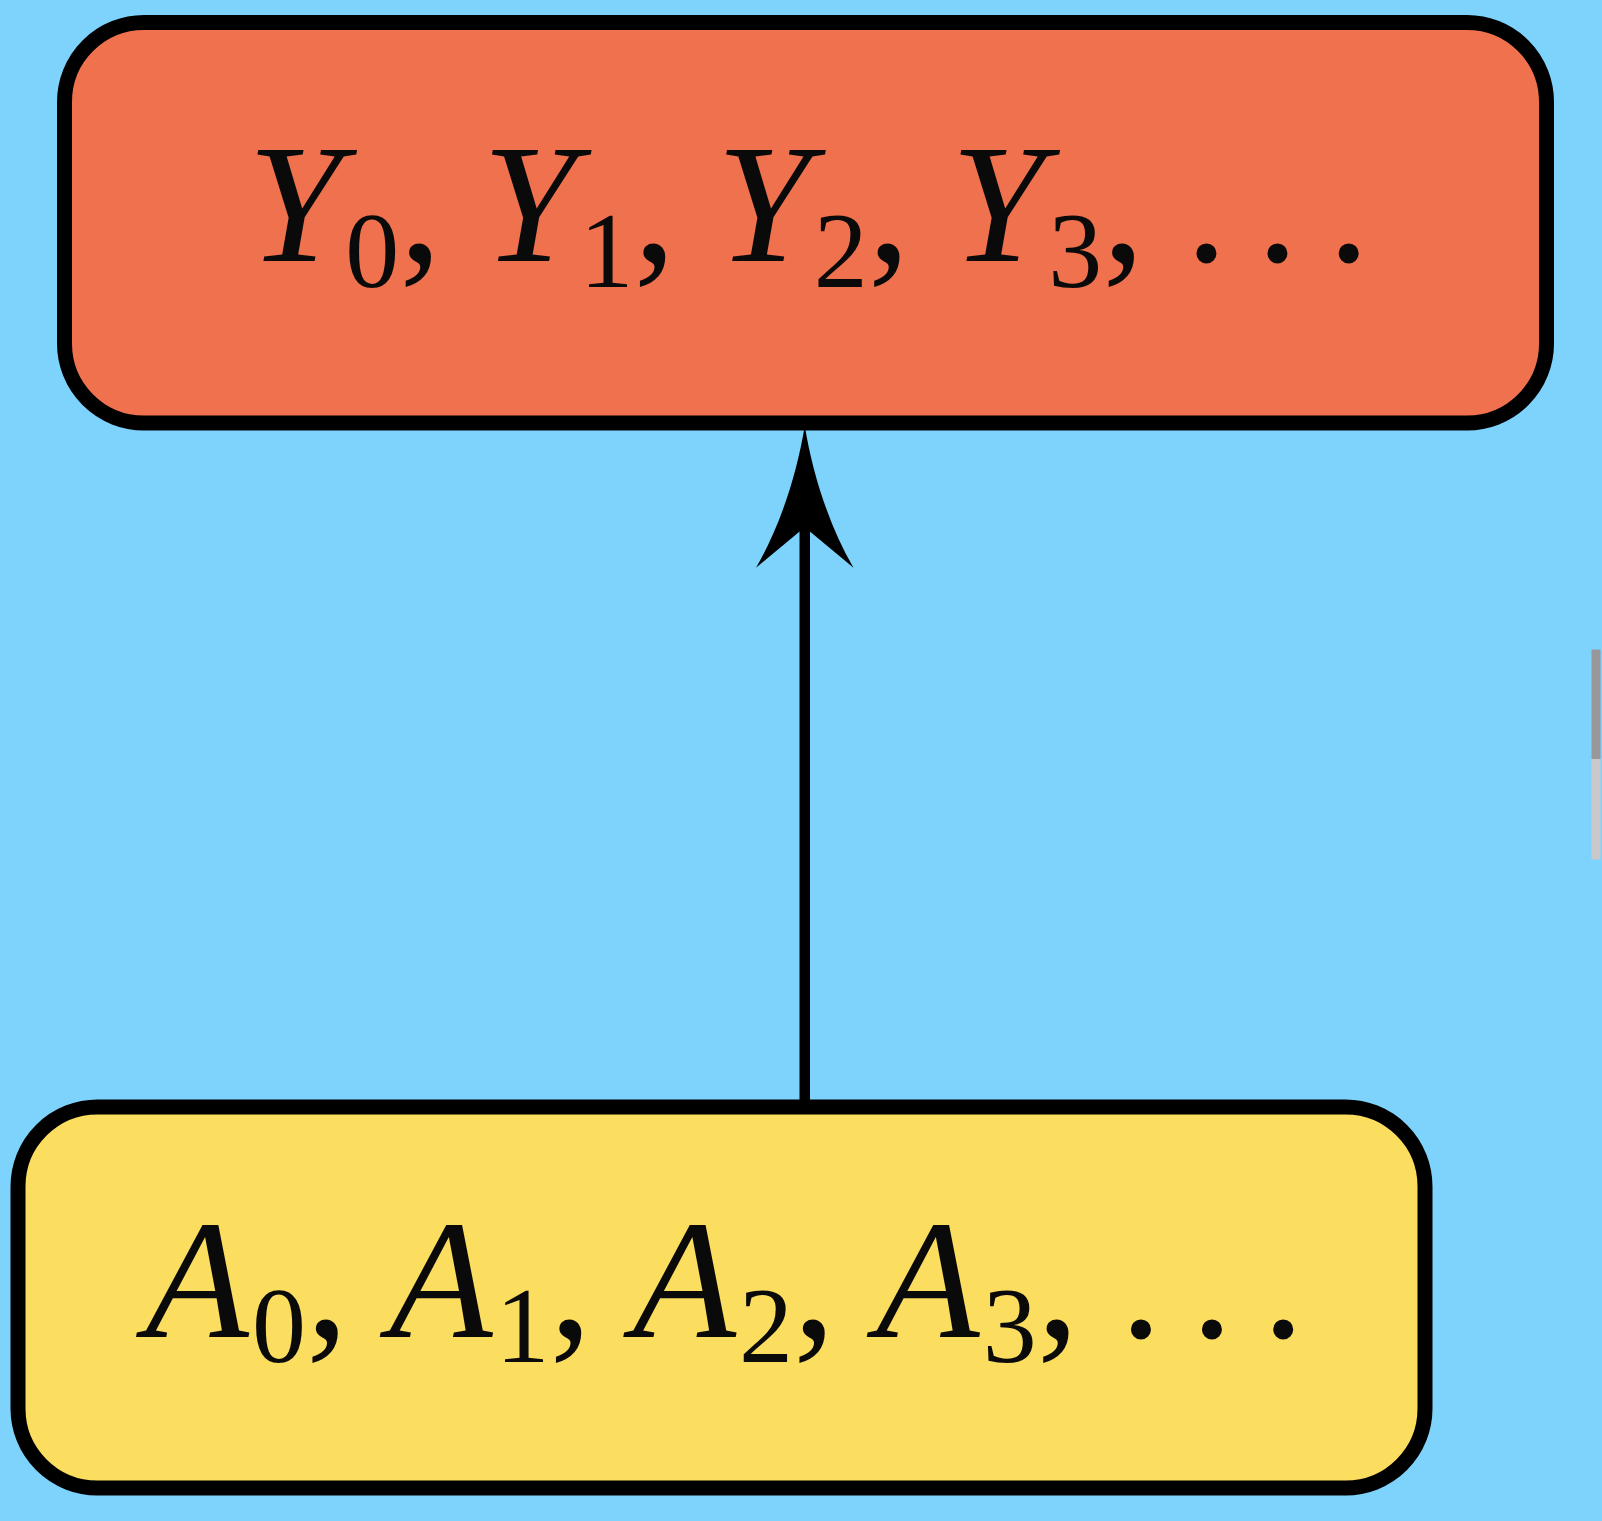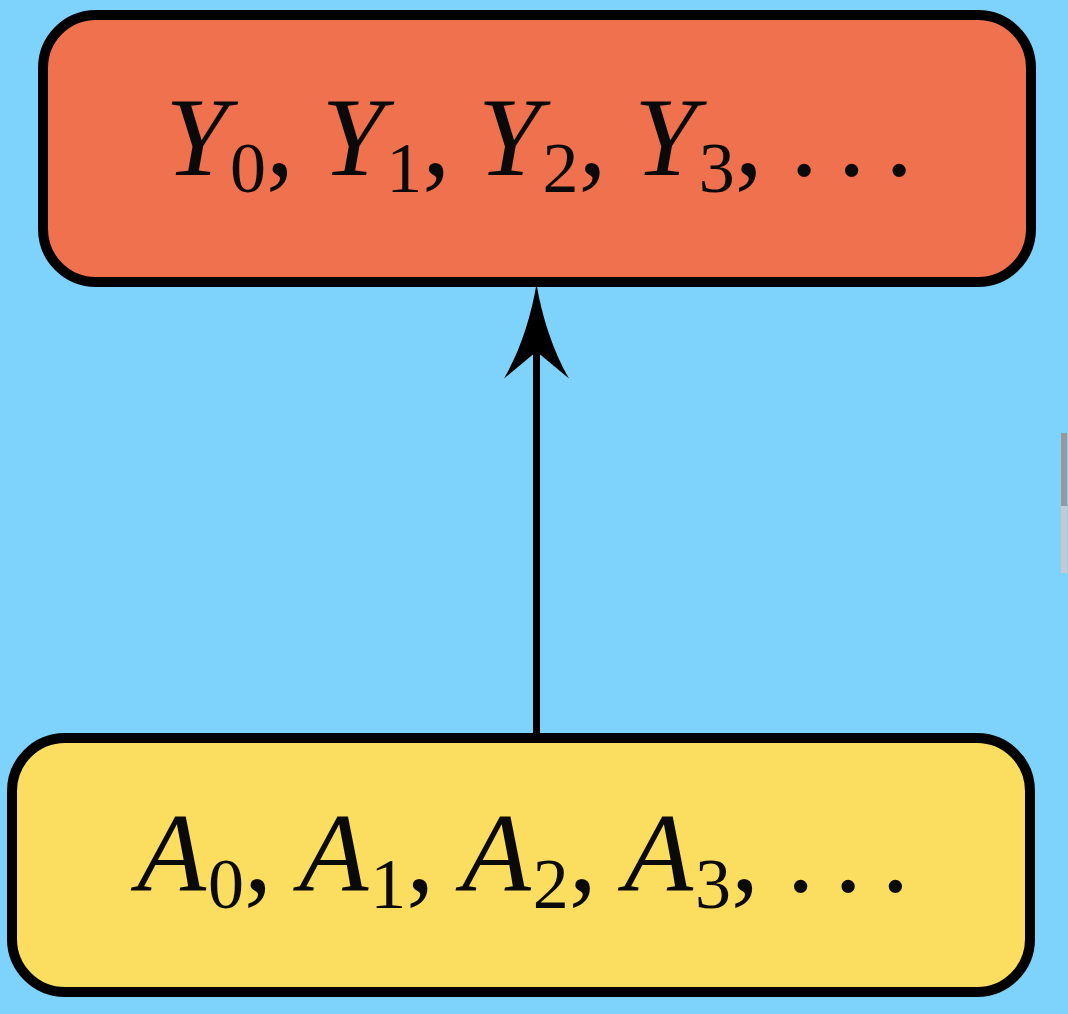--- a/index.html
+++ b/index.html
@@ -20,21 +20,21 @@
     align-items: center;
     justify-content: center;
   }
   #top-node {
     left: 38px; top: 10px;
     width: 998px; height: 277px;
     padding-bottom: 14px;
   }
   #bottom-node {
     left: 7px; top: 733px;
-    width: 1028px; height: 264px;
+    width: 948px; height: 264px;
     padding-bottom: 14px;
   }
   .mathline {
     font-size: 113px;
     color: #0a0a0a;
     white-space: nowrap;
     line-height: 1.1;
   }
   .mitem { display: inline; }
   .mbase { font-style: italic; }

